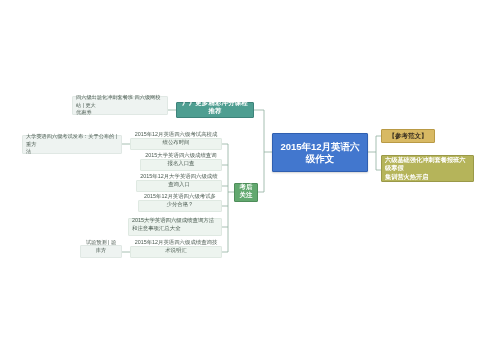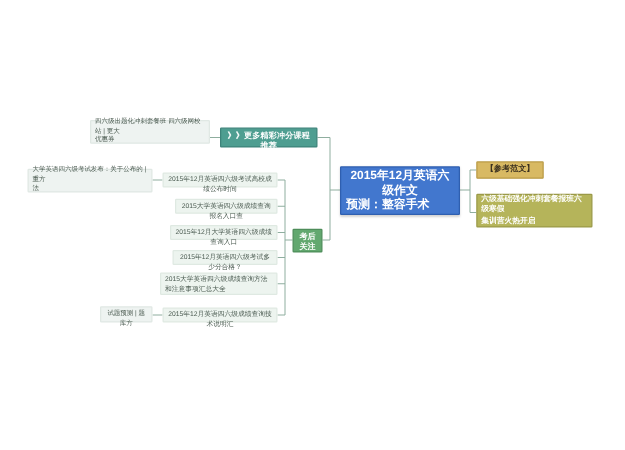--- a/index.html
+++ b/index.html
@@ -4,21 +4,21 @@
 <title>Mind Map</title>
 <style>
   html,body{margin:0;padding:0;}
   body{
     width:500px;height:360px;background:#ffffff;
     font-family:"Liberation Sans","DejaVu Sans",sans-serif;
     overflow:hidden;
   }
   #canvas{position:relative;width:500px;height:360px;background:#fff;}
   svg.links{position:absolute;left:0;top:0;width:500px;height:360px;overflow:visible;}
-  .node{position:absolute;box-sizing:border-box;display:flex;align-items:flex-start;
+  .node{position:absolute;box-sizing:border-box;display:flex;align-items:flex-end;
         justify-content:center;text-align:center;line-height:1.25;}
 
   
   .central{
     background:#4277CE;color:#ffffff;border:1px solid #2f5fb0;
     font-size:9.5px;font-weight:700;border-radius:1px;padding:3px 4px;
     box-shadow:0 1px 2px rgba(0,0,0,.18);
   }
   
   .tan{
@@ -86,21 +86,20 @@
       <path d="M228,252 L222,252"></path>
 
       <path d="M130,144 L122,144"></path>
 
       <path d="M130,252 L122,252"></path>
     </g>
   </svg>
 
   <div class="node central" style="left:272px;top:133px;width:96px;height:39px;flex-direction:column;">
     <span>2015年12月英语六级作文</span>
-    <span>预测：整容手术</span>
   </div>
 
   <div class="node tan" style="left:381px;top:129px;width:54px;height:14px;">
     <span>【参考范文】</span>
   </div>
 
   <div class="node olive" style="left:381px;top:155px;width:93px;height:27px;flex-direction:column;align-items:flex-start;justify-content:center;text-align:left;">
     <span>六级基础强化冲刺套餐报班六级寒假</span>
     <span>集训营火热开启</span>
   </div>

